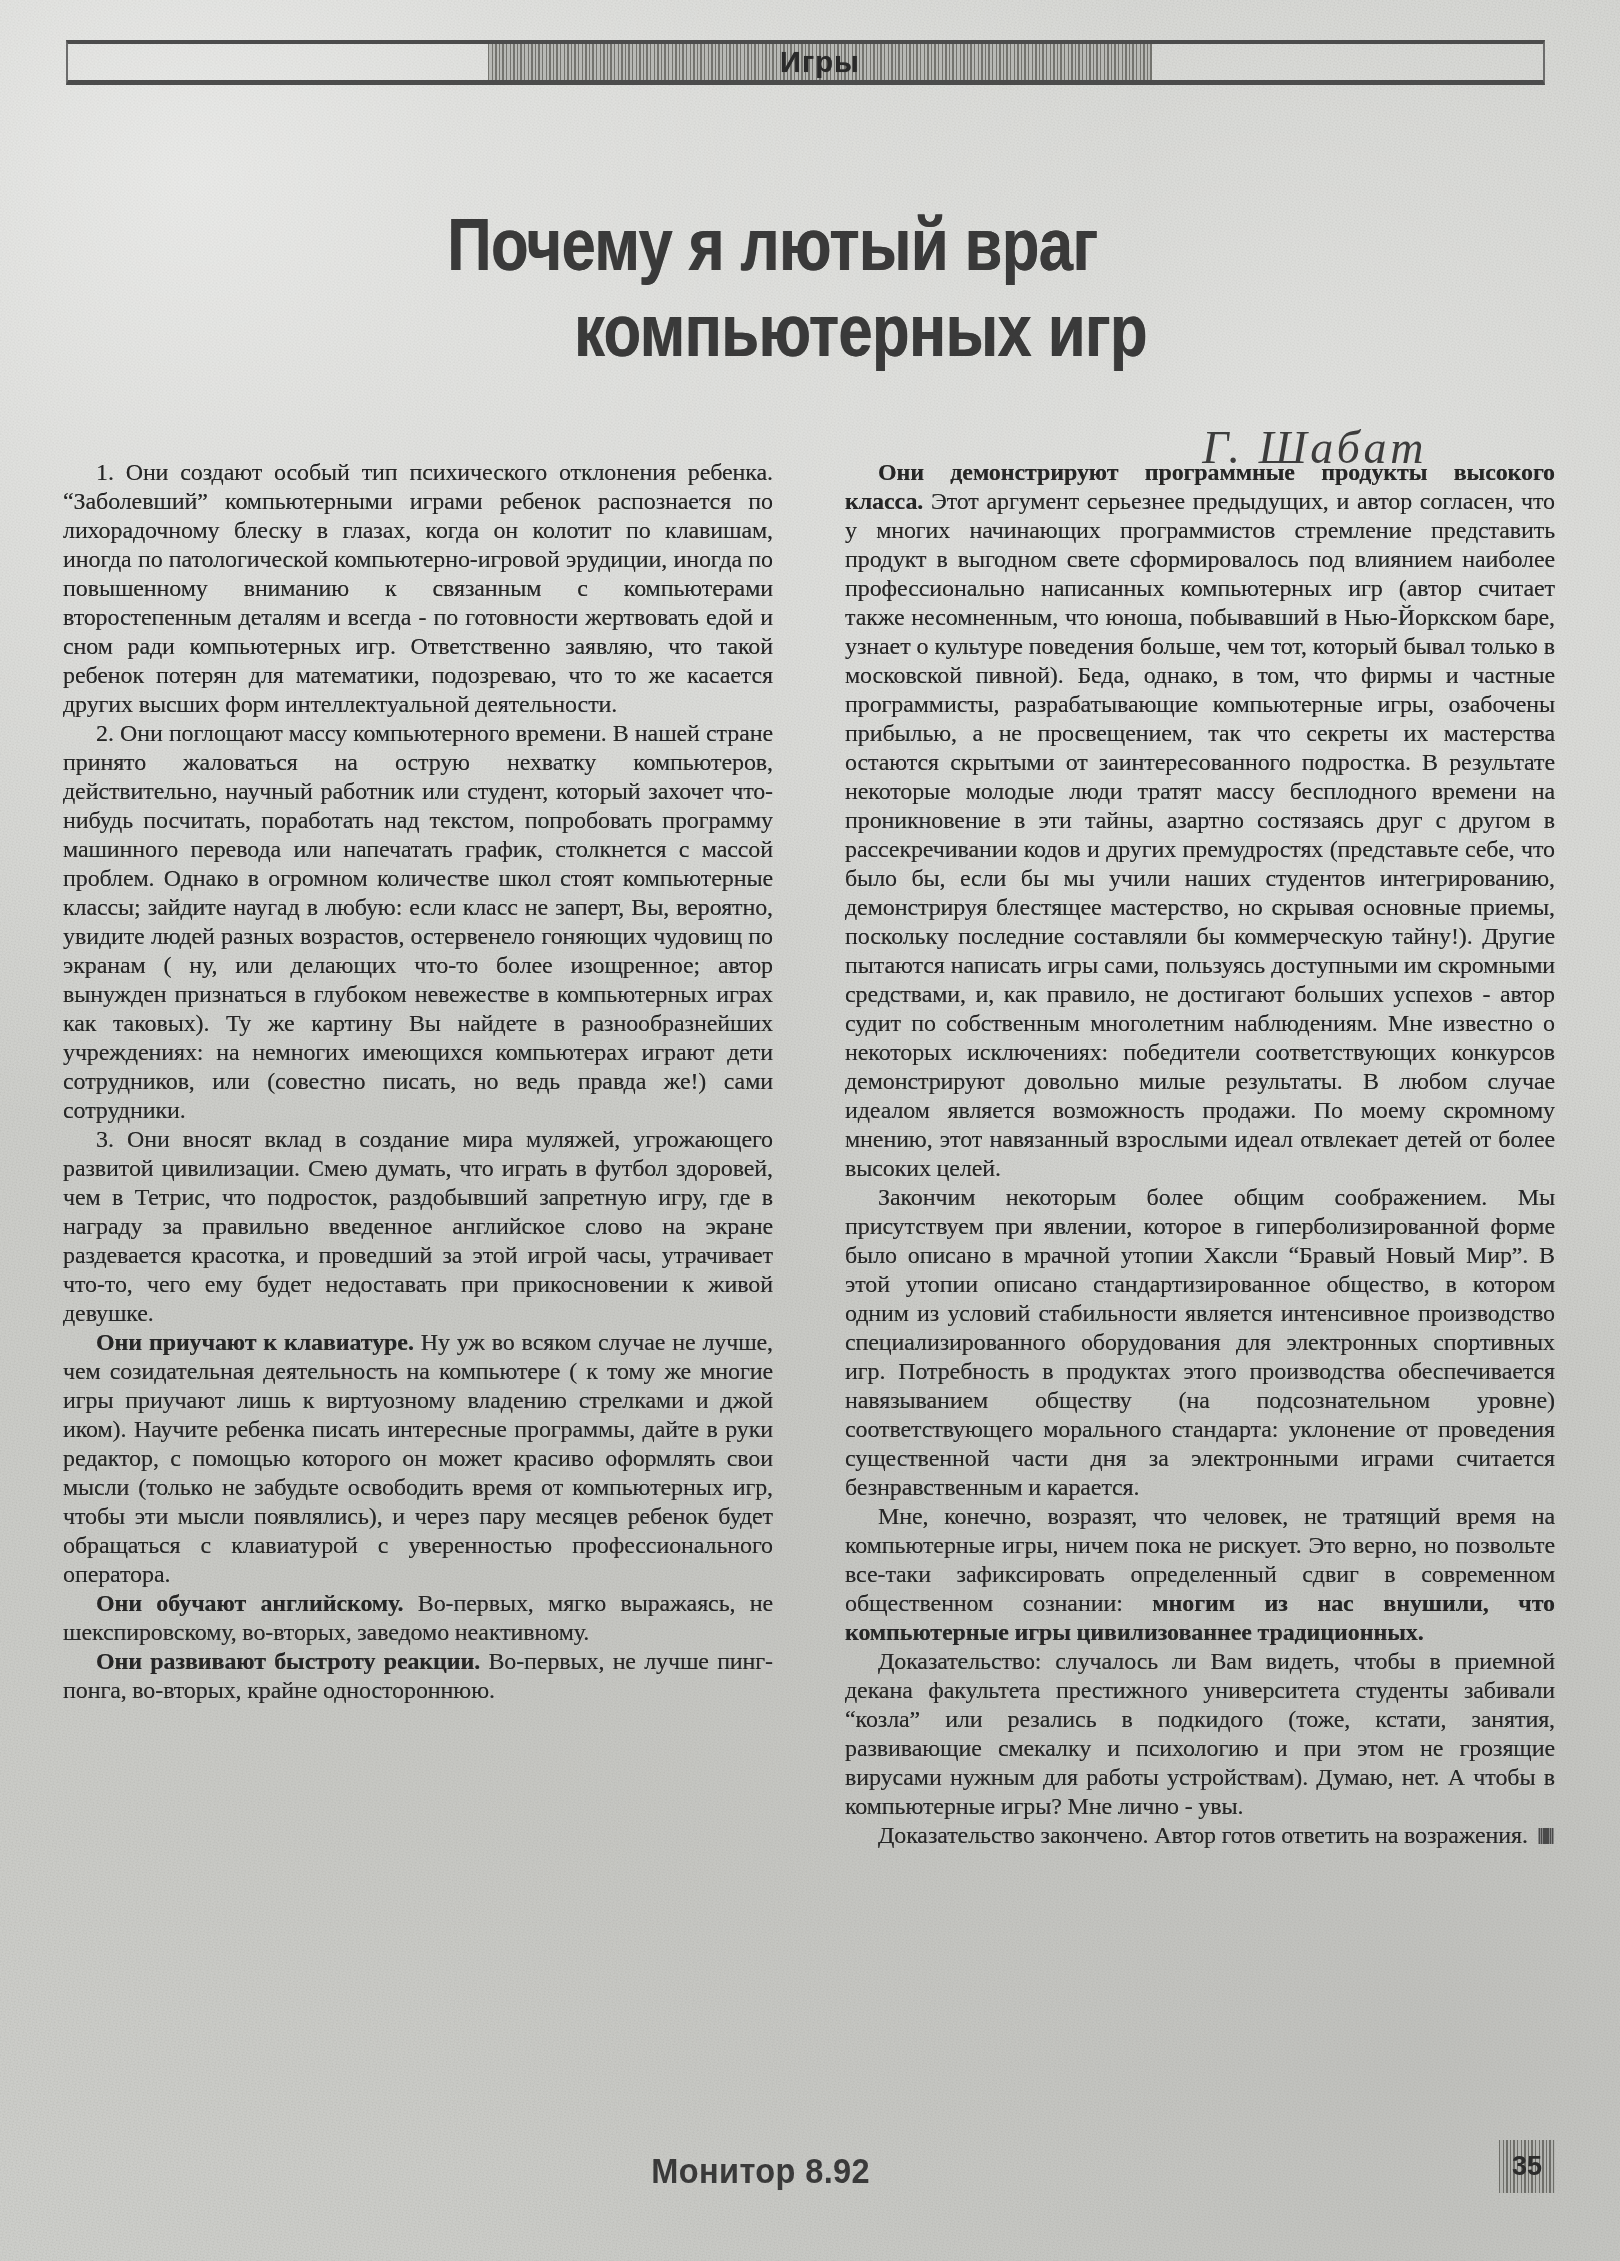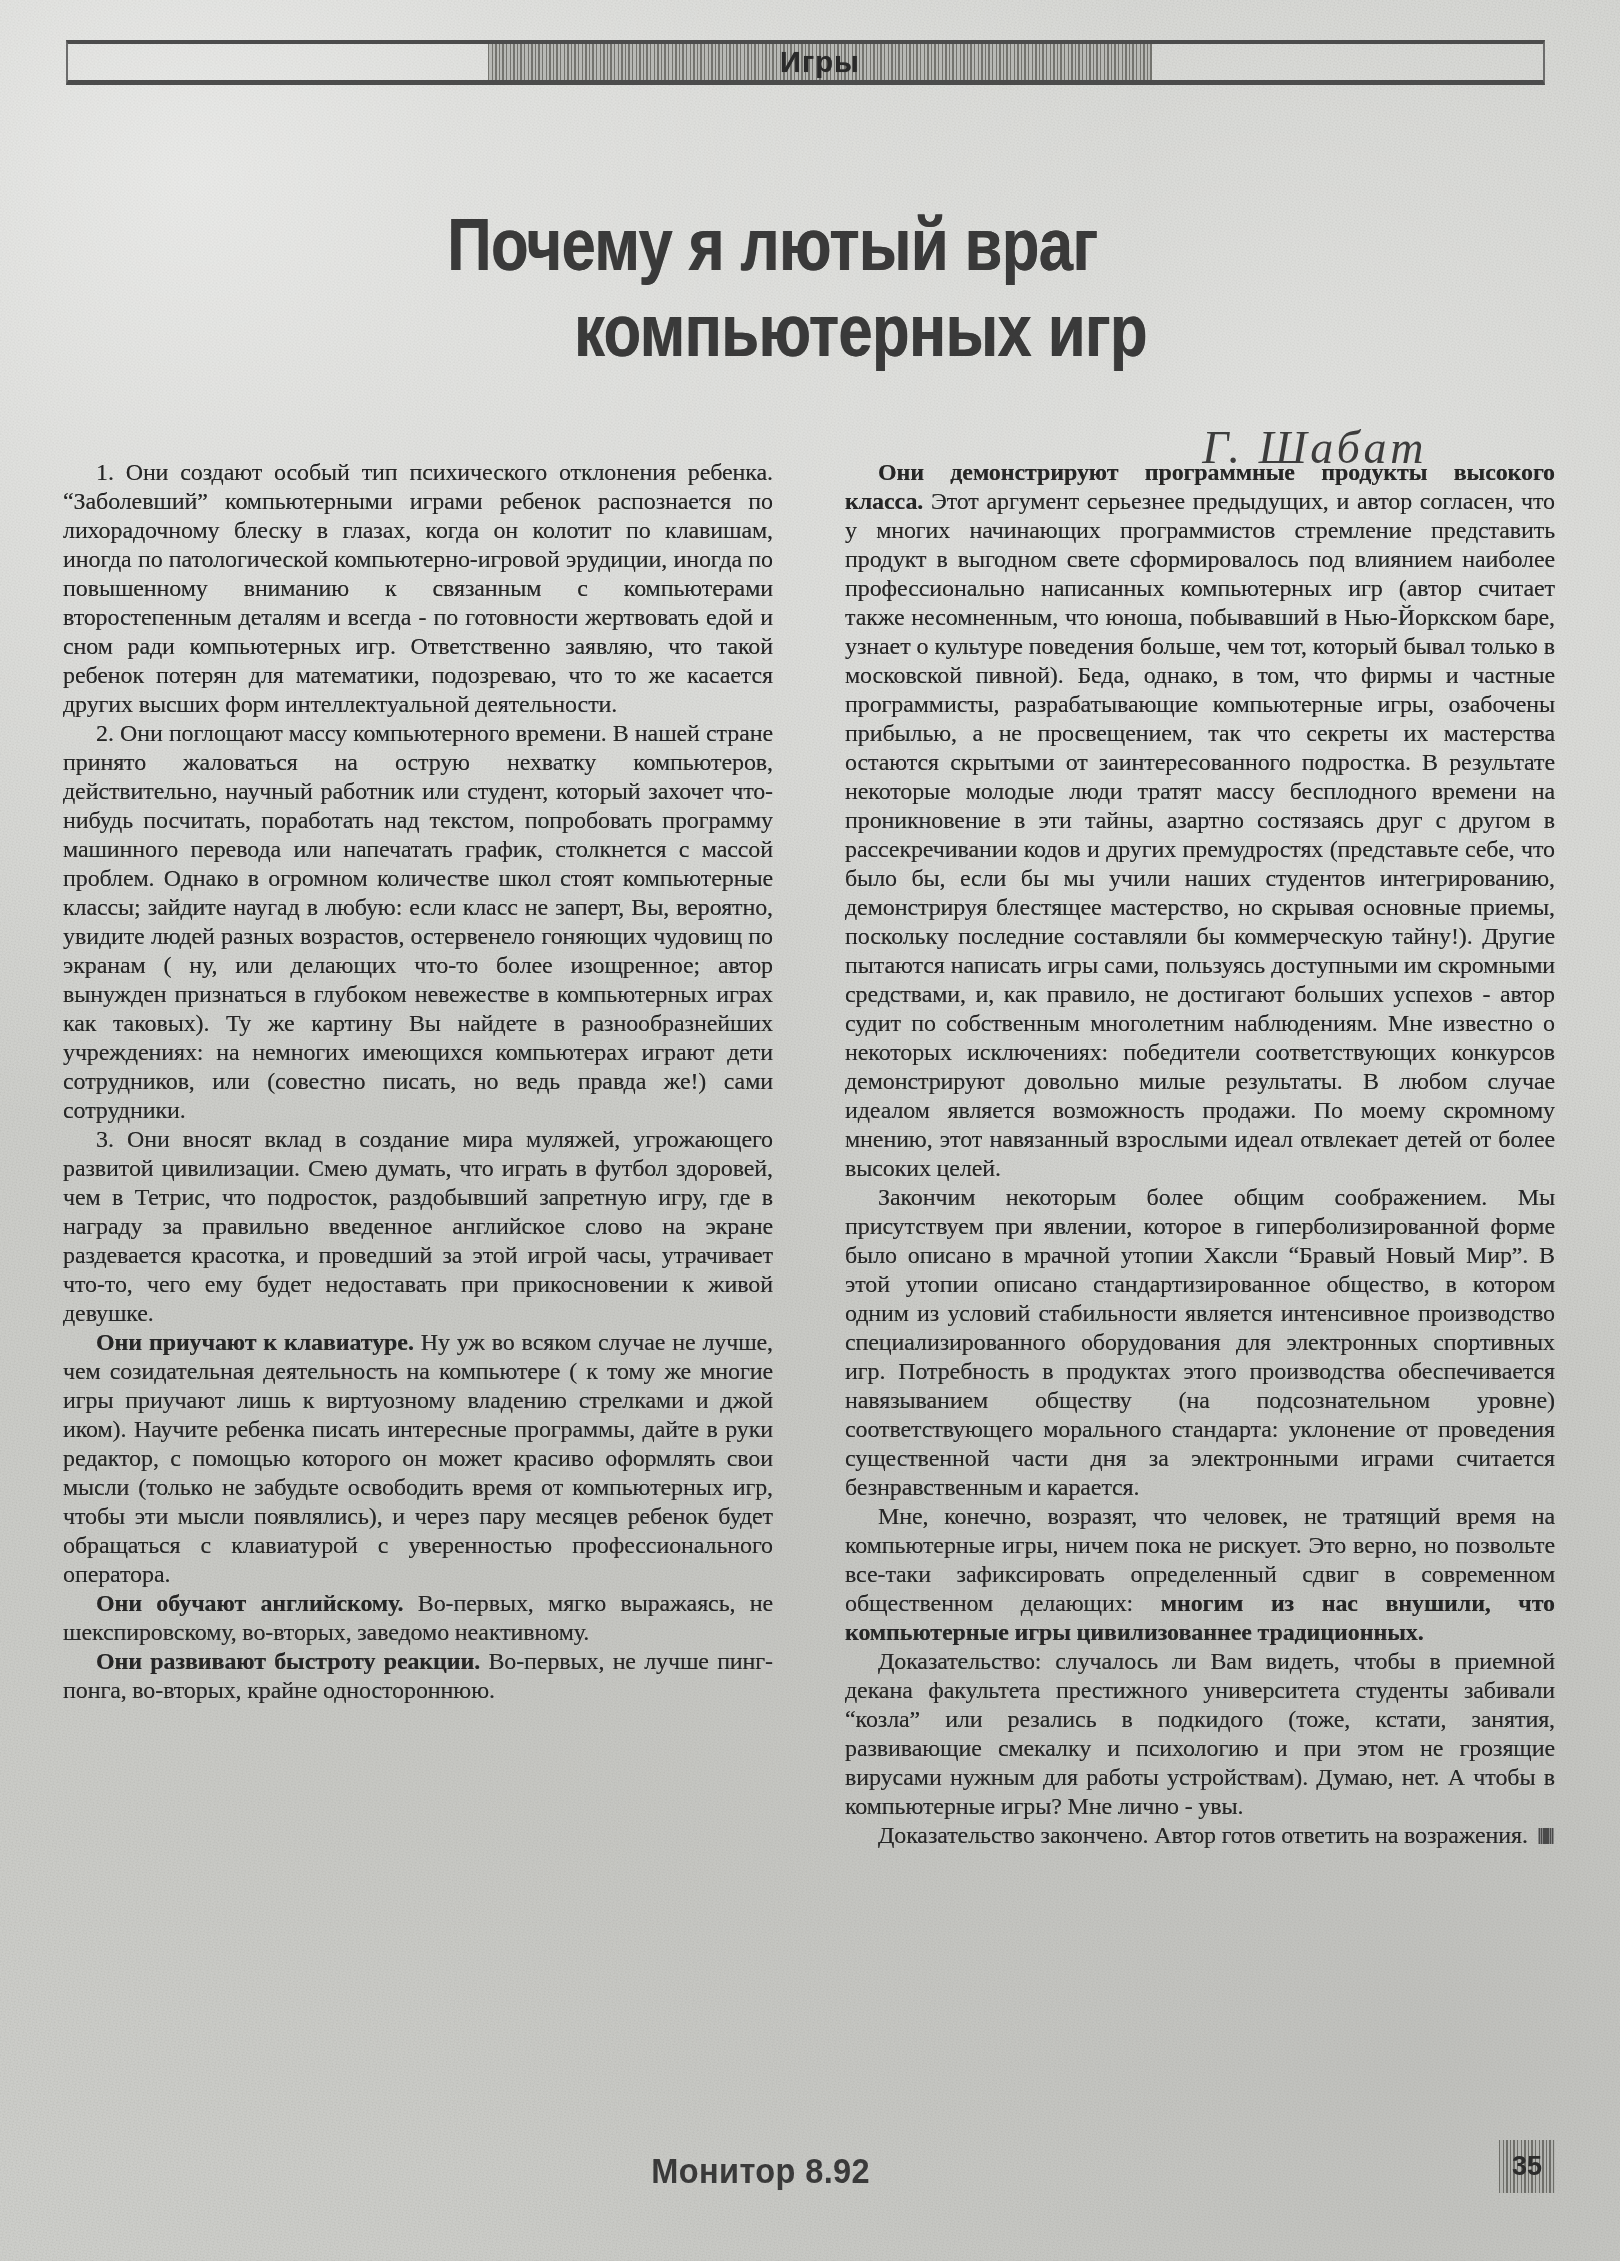--- a/index.html
+++ b/index.html
@@ -201,21 +201,21 @@
       <p>2. Они поглощают массу компьютерного времени. В нашей стране принято жаловаться на острую нехватку компьютеров, действительно, научный работник или студент, который захочет что-нибудь посчитать, поработать над текстом, попробовать программу машинного перевода или напечатать график, столкнется с массой проблем. Однако в огромном количестве школ стоят компьютерные классы; зайдите наугад в любую: если класс не заперт, Вы, вероятно, увидите людей разных возрастов, остервенело гоняющих чудовищ по экранам ( ну, или делающих что-то более изощренное; автор вынужден признаться в глубоком невежестве в компьютерных играх как таковых). Ту же картину Вы найдете в разнообразнейших учреждениях: на немногих имеющихся компьютерах играют дети сотрудников, или (совестно писать, но ведь правда же!) сами сотрудники.</p>
       <p>3. Они вносят вклад в создание мира муляжей, угрожающего развитой цивилизации. Смею думать, что играть в футбол здоровей, чем в Тетрис, что подросток, раздобывший запретную игру, где в награду за правильно введенное английское слово на экране раздевается красотка, и проведший за этой игрой часы, утрачивает что-то, чего ему будет недоставать при прикосновении к живой девушке.</p>
       <p><span class="lead">Они приучают к клавиатуре.</span><span> Ну уж во всяком случае не лучше, чем созидательная деятельность на компьютере ( к тому же многие игры приучают лишь к виртуозному владению стрелками и джой иком). Научите ребенка писать интересные программы, дайте в руки редактор, с помощью которого он может красиво оформлять свои мысли (только не забудьте освободить время от компьютерных игр, чтобы эти мысли появлялись), и через пару месяцев ребенок будет обращаться с клавиатурой с уверенностью профессионального оператора.</span></p>
       <p><span class="lead">Они обучают английскому.</span><span> Во-первых,    мягко выражаясь, не шекспировскому, во-вторых, заведомо неактивному.</span></p>
       <p><span class="lead">Они развивают быстроту реакции.</span><span> Во-первых, не лучше пинг-понга, во-вторых, крайне одностороннюю.</span></p>
     </div>
 
     <div class="col">
       <p><span class="lead">Они демонстрируют программные продукты высокого класса.</span><span> Этот аргумент серьезнее предыдущих, и автор согласен, что у многих начинающих программистов стремление представить продукт в выгодном свете сформировалось под влиянием наиболее профессионально написанных компьютерных игр (автор считает также несомненным, что юноша, побывавший в Нью-Йоркском баре, узнает о культуре поведения больше, чем тот, который бывал только в московской пивной). Беда, однако, в том, что фирмы и частные программисты, разрабатывающие компьютерные игры, озабочены прибылью, а не просвещением, так что секреты их мастерства остаются скрытыми от заинтересованного подростка. В результате некоторые молодые люди тратят массу бесплодного времени на проникновение в эти тайны, азартно состязаясь друг с другом в рассекречивании кодов и других премудростях (представьте себе, что было бы, если бы мы учили наших студентов интегрированию, демонстрируя блестящее мастерство, но скрывая основные приемы, поскольку последние составляли бы коммерческую тайну!). Другие пытаются написать игры сами, пользуясь доступными им скромными средствами, и, как правило, не достигают больших успехов - автор судит по собственным многолетним наблюдениям. Мне известно о некоторых исключениях: победители соответствующих конкурсов демонстрируют довольно милые результаты. В любом случае идеалом является возможность продажи. По моему скромному мнению, этот навязанный взрослыми идеал отвлекает детей от более высоких целей.</span></p>
       <p>Закончим некоторым более общим соображением. Мы присутствуем при явлении, которое в гиперболизированной форме было описано в мрачной утопии Хаксли “Бравый Новый Мир”. В этой утопии описано стандартизированное общество, в котором одним из условий стабильности является интенсивное производство специализированного оборудования для электронных спортивных игр. Потребность в продуктах этого производства обеспечивается навязыванием обществу (на подсознательном уровне) соответствующего морального стандарта: уклонение от проведения существенной части дня за электронными играми считается безнравственным и карается.</p>
-      <p><span>Мне, конечно, возразят, что человек, не тратящий время на компьютерные игры, ничем пока не рискует. Это верно, но позвольте все-таки зафиксировать определенный сдвиг в современном общественном делающих: </span><b>многим из нас внушили, что компьютерные игры цивилизованнее традиционных.</b></p>
+      <p><span>Мне, конечно, возразят, что человек, не тратящий время на компьютерные игры, ничем пока не рискует. Это верно, но позвольте все-таки зафиксировать определенный сдвиг в современном общественном сознании: </span><b>многим из нас внушили, что компьютерные игры цивилизованнее традиционных.</b></p>
       <p>Доказательство: случалось ли Вам видеть, чтобы в приемной декана факультета престижного университета студенты забивали “козла” или резались в подкидого (тоже, кстати, занятия, развивающие смекалку и психологию и при этом не грозящие вирусами нужным для работы устройствам). Думаю, нет. А чтобы в компьютерные игры? Мне лично - увы.</p>
       <p><span>Доказательство закончено. Автор готов ответить на возражения.</span><span class="endmark"></span></p>
     </div>
 
   </div>
 
   <div class="footer-title">Монитор 8.92</div>
   <div class="page-number">
     <span>35</span>
   </div>

